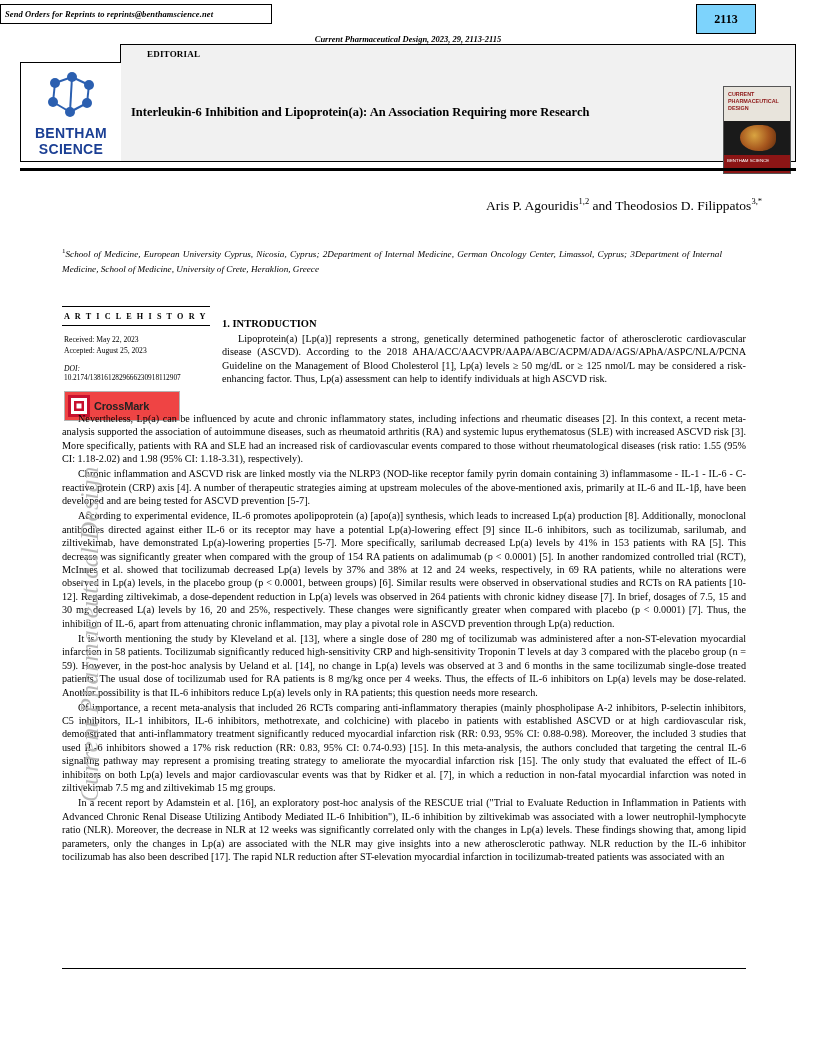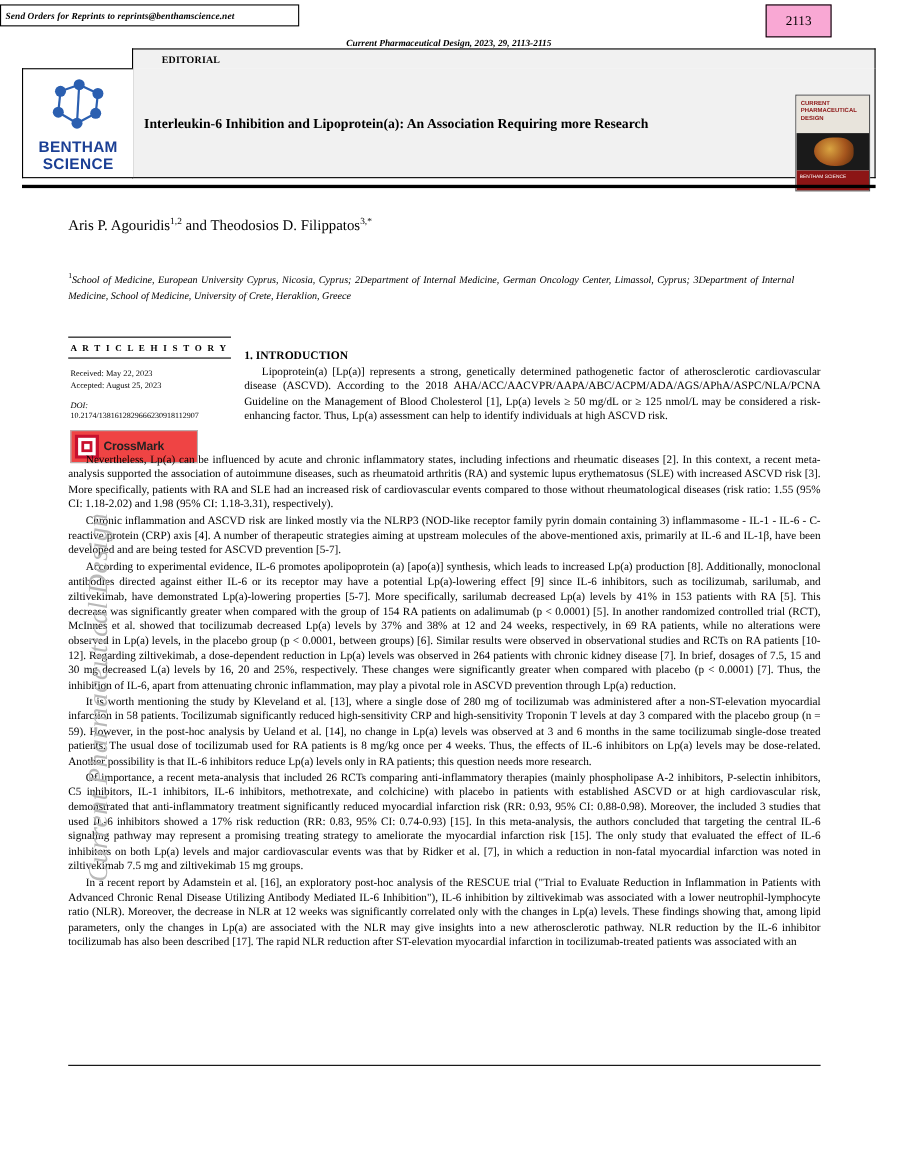--- a/index.html
+++ b/index.html
@@ -43,26 +43,26 @@
     font-family: "Liberation Serif", serif;
     letter-spacing: 0.1px;
   }
 
   .page-number-box {
     position: absolute;
     right: 0; top: 4px;
     width: 58px;
     height: 28px;
     border: 1px solid #000;
-    background: #f9a8d4;
+    background: #7dd3fc;
     display: flex;
     align-items: center;
     justify-content: center;
     font-size: 12px;
-    font-weight: normal;
+    font-weight: bold;
     text-align: right;
   }
 
   .journal-line {
     position: absolute;
     left: 0; top: 34px;
     width: 816px;
     text-align: center;
     font-size: 8.5px;
     font-weight: bold;
@@ -218,20 +218,21 @@
     background: #000;
   }
 
   
   .authors {
     position: absolute;
     left: 62px;
     top: 196px;
     width: 700px;
     font-size: 13.5px;
+    text-align: right;
   }
   .authors sup { font-size: 8.5px; }
 
   .affiliations {
     position: absolute;
     left: 62px;
     top: 244px;
     width: 660px;
     font-size: 9.2px;
     font-style: italic;

